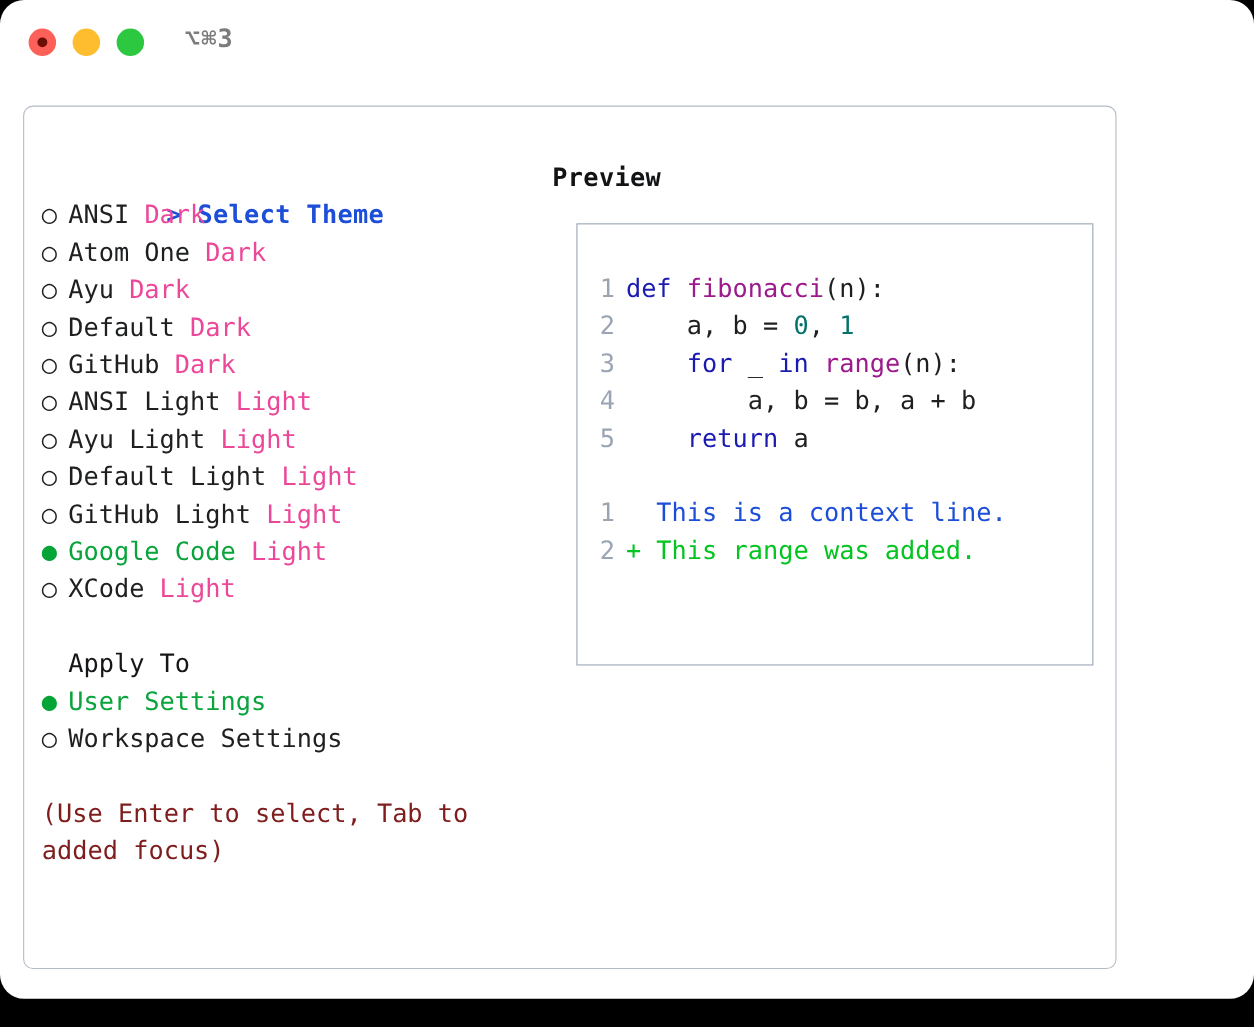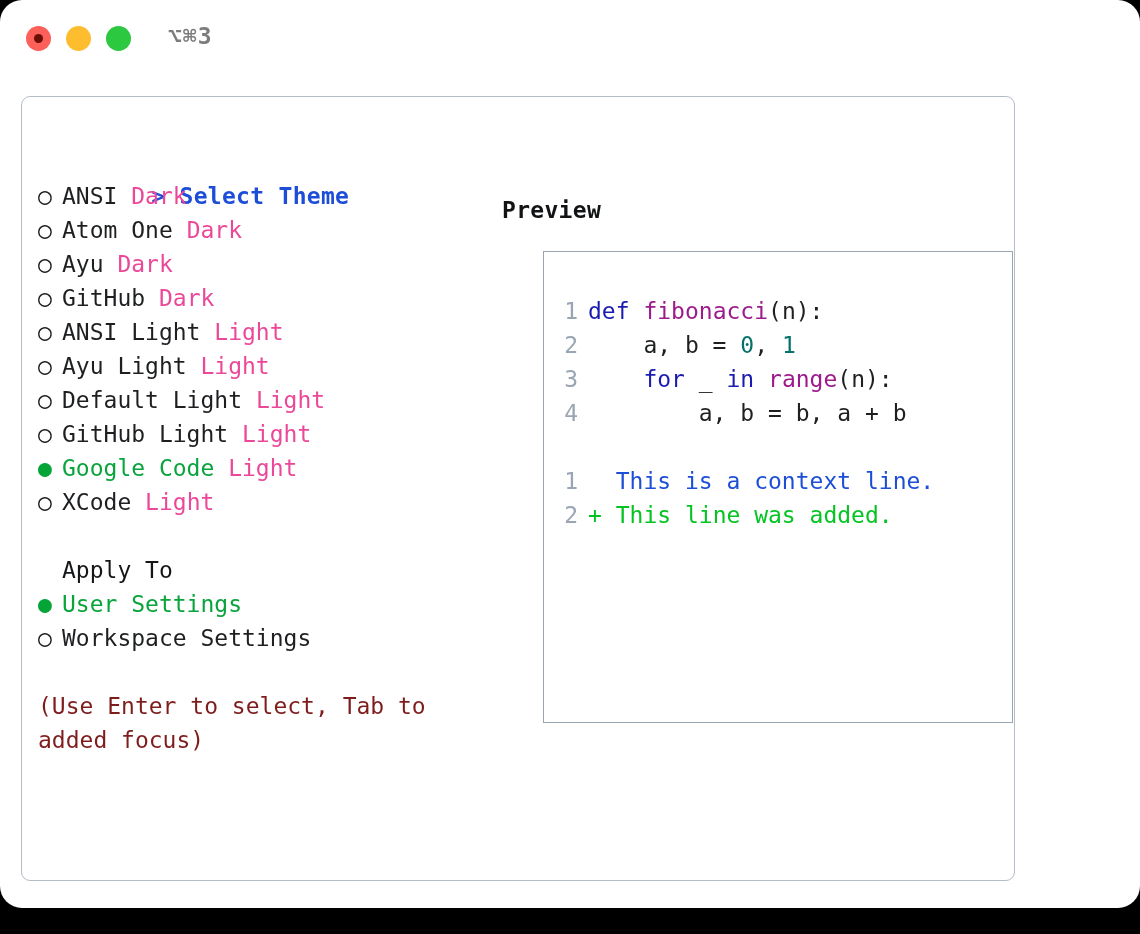--- a/index.html
+++ b/index.html
@@ -112,35 +112,34 @@
     white-space: pre;
   }
   .spacer-row { height: 34px; }
 
   
   #right-col {
     position: absolute;
     left: 480px;
     top: 48px;
     width: 500px;
-    margin-top: 48px;
   }
   #preview-title {
     font-size: 23px;
     font-weight: bold;
     color: #111315;
     line-height: 34px;
     letter-spacing: 0.3px;
   }
   #preview-box {
     position: absolute;
-    left: 41px;
+    left: 22px;
     top: 58px;
     width: 470px;
-    height: 472px;
+    height: 402px;
     border: 1.8px solid #9aa5b4;
     box-sizing: border-box;
     background: #ffffff;
   }
   .code-area {
     position: absolute;
     left: 8px;
     top: 42px;
     right: 4px;
   }
@@ -183,20 +182,21 @@
   <div id="panel">
 
     <div id="left-col">
       <div class="row heading">
         <span>&gt; </span><span>Select Theme</span>
       </div>
       <div id="theme-list">
           <div class="row"><span class="bullet">○ </span><span class="name">ANSI </span><span class="variant">Dark</span></div>
           <div class="row"><span class="bullet">○ </span><span class="name">Atom One </span><span class="variant">Dark</span></div>
           <div class="row"><span class="bullet">○ </span><span class="name">Ayu </span><span class="variant">Dark</span></div>
+          <div class="row"><span class="bullet">○ </span><span class="name">Default </span><span class="variant">Dark</span></div>
           <div class="row"><span class="bullet">○ </span><span class="name">GitHub </span><span class="variant">Dark</span></div>
           <div class="row"><span class="bullet">○ </span><span class="name">ANSI Light </span><span class="variant">Light</span></div>
           <div class="row"><span class="bullet">○ </span><span class="name">Ayu Light </span><span class="variant">Light</span></div>
           <div class="row"><span class="bullet">○ </span><span class="name">Default Light </span><span class="variant">Light</span></div>
           <div class="row"><span class="bullet">○ </span><span class="name">GitHub Light </span><span class="variant">Light</span></div>
           <div class="row"><span class="bullet sel">● </span><span class="name sel">Google Code </span><span class="variant">Light</span></div>
           <div class="row"><span class="bullet">○ </span><span class="name">XCode </span><span class="variant">Light</span></div>
         </div>
 
       <div class="spacer-row"></div>
@@ -215,24 +215,25 @@
 
     <div id="right-col">
       <div id="preview-title">Preview</div>
       <div id="preview-box">
         <div class="code-area">
           <div id="code-lines">
               <div class="code-line"><span class="ln">1</span><span class="kw">def</span><span class="pl"> </span><span class="fn">fibonacci</span><span class="pl">(n):</span></div>
               <div class="code-line"><span class="ln">2</span><span class="pl">    a, b = </span><span class="num">0</span><span class="pl">, </span><span class="num">1</span></div>
               <div class="code-line"><span class="ln">3</span><span class="pl">    </span><span class="kw">for</span><span class="pl"> _ </span><span class="kw">in</span><span class="pl"> </span><span class="fn">range</span><span class="pl">(n):</span></div>
               <div class="code-line"><span class="ln">4</span><span class="pl">        a, b = b, a + b</span></div>
+              <div class="code-line"><span class="ln">5</span><span class="pl">    </span><span class="kw">return</span><span class="pl"> a</span></div>
             </div>
           <div class="gap"></div>
           <div id="diff-lines">
               <div class="code-line"><span class="ln">1</span><span class="diff-ctx">  </span><span class="diff-ctx">This is a context line.</span></div>
-              <div class="code-line"><span class="ln">2</span><span class="diff-add">+ </span><span class="diff-add">This line was added.</span></div>
+              <div class="code-line"><span class="ln">2</span><span class="diff-add">+ </span><span class="diff-add">This range was added.</span></div>
             </div>
         </div>
       </div>
     </div>
 
   </div>
 </div>
 
 </body></html>

